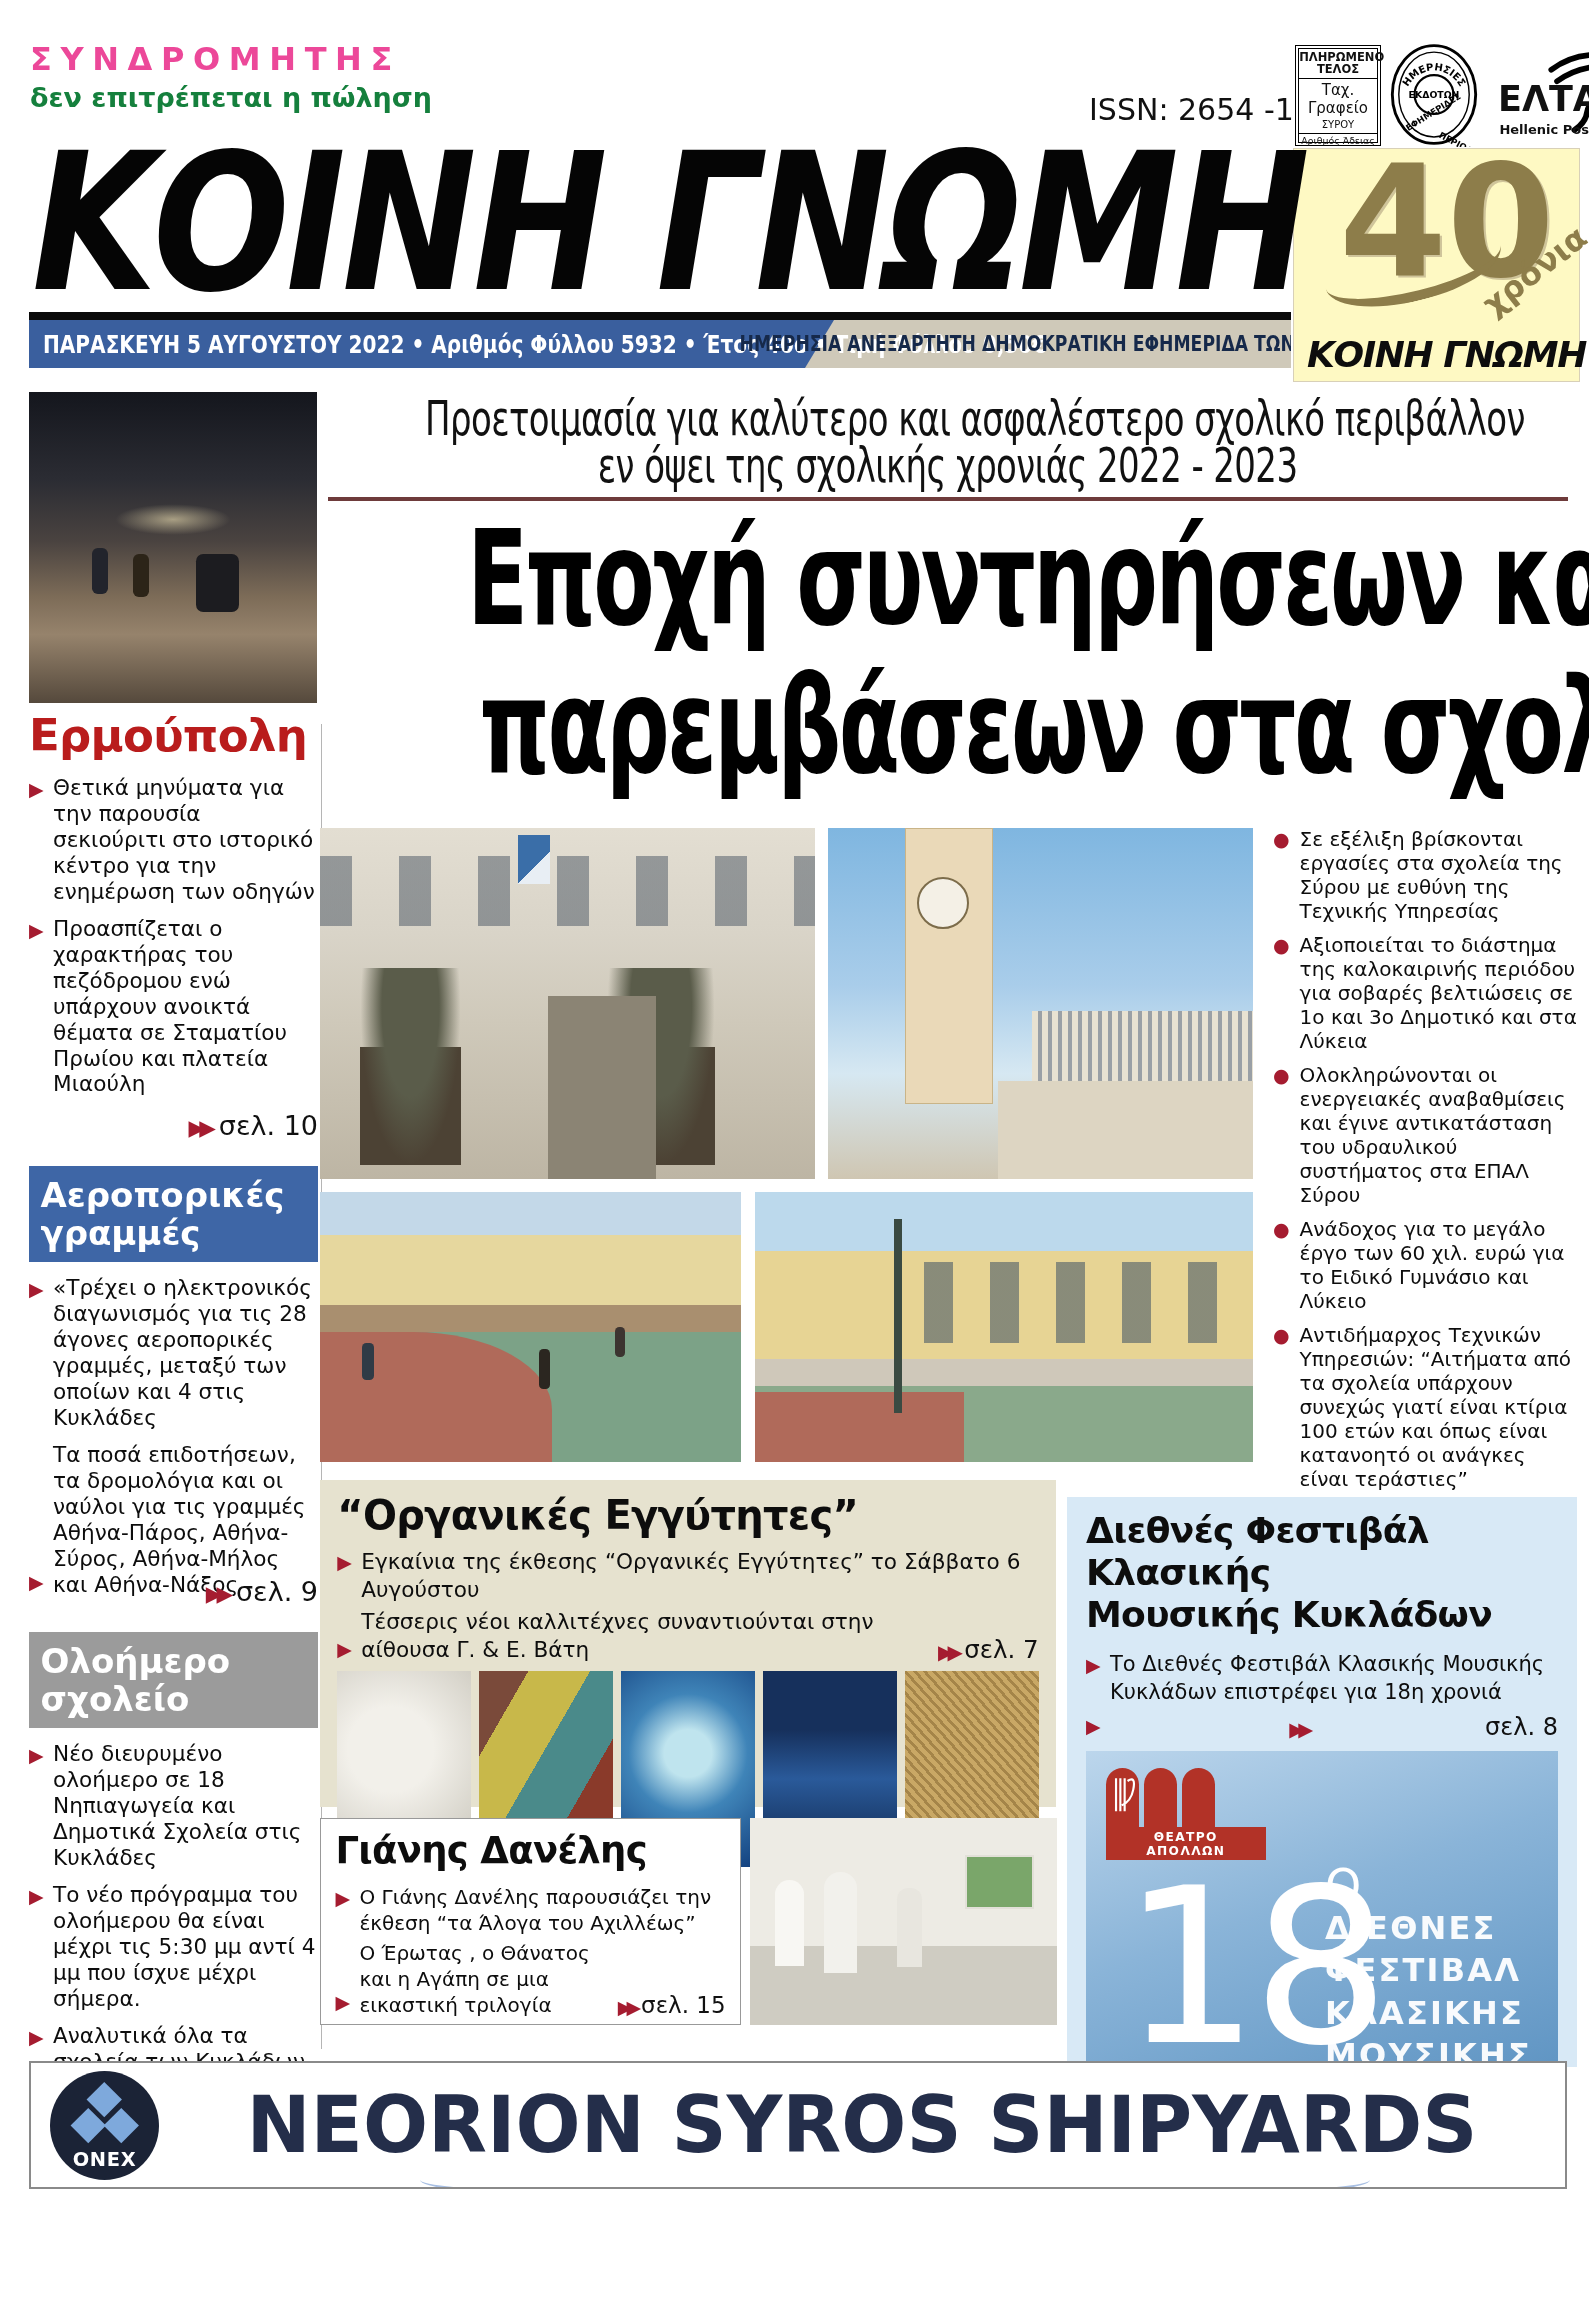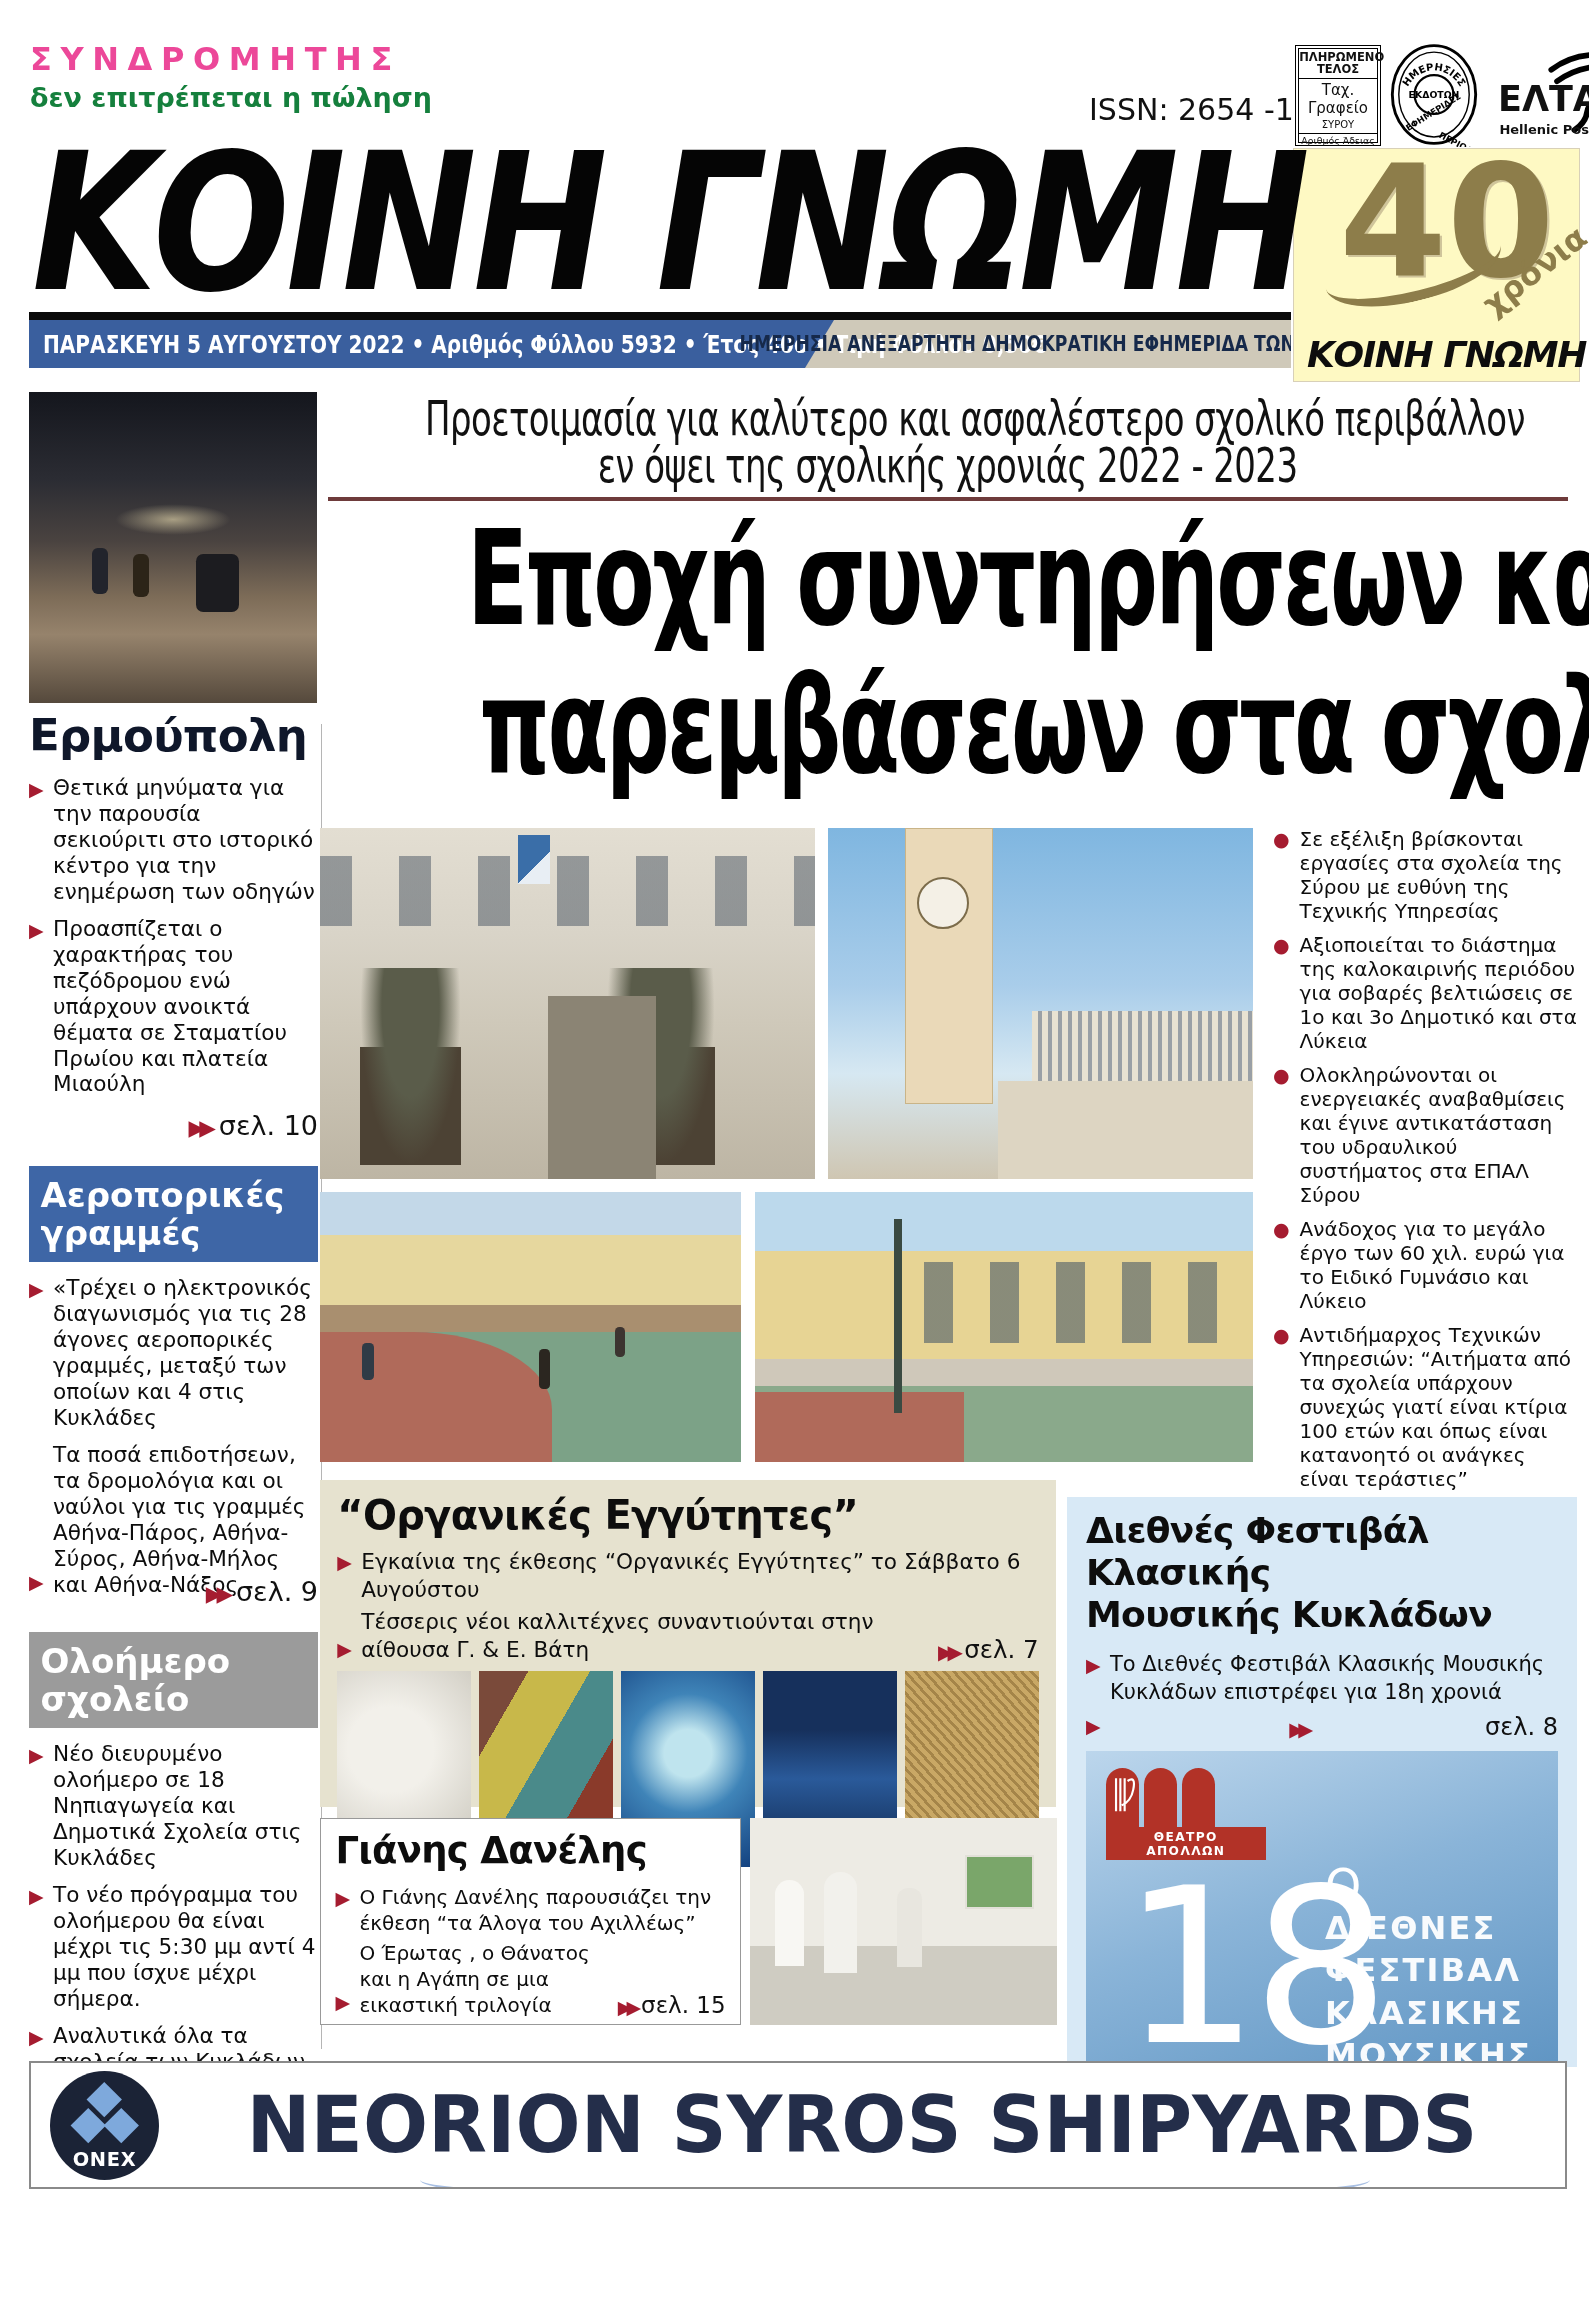--- a/index.html
+++ b/index.html
@@ -38,21 +38,21 @@
   .datebar .slogan{position:absolute;left:808px;top:0;width:475px;height:100%;display:flex;align-items:center;justify-content:center;}
   .datebar .slogan span{font-size:21px;font-weight:bold;color:#16294a;white-space:nowrap;transform:scaleX(0.82);}
   
   .lead{text-align:center;}
   .lead span{display:inline-block;font-size:40px;font-weight:400;letter-spacing:-0.7px;transform:scale(0.85,1.2);white-space:nowrap;}
   .redrule{background:#6e3b3b;}
   .headline{text-align:center;}
   .headline span{display:inline-block;font-size:112px;font-weight:900;letter-spacing:-3.6px;transform:scale(0.8,1.18);white-space:nowrap;color:#000;}
   
   .sidebar{width:289px;display:flex;flex-direction:column;}
-  .sec-head{font-size:45px;font-weight:900;color:#0f172a;margin-bottom:13px;letter-spacing:-0.7px;}
+  .sec-head{font-size:45px;font-weight:900;color:#b91c1c;margin-bottom:13px;letter-spacing:-0.7px;}
   .banner{color:#fff;font-size:34px;font-weight:900;line-height:1.12;padding:10px 11.5px;margin:19px 0 13px;}
   .banner.blue{background:#3e66a6;}
   .banner.gray{background:#9b9b9b;}
   .srow{display:flex;margin-bottom:11.5px;}
   .tri{color:#a51c30;font-size:19px;line-height:1.55;margin-right:9.4px;flex:0 0 auto;}
   .btxt{font-size:21.6px;line-height:1.2;color:#0d0d0d;}
   .pref{display:flex;justify-content:flex-end;align-items:baseline;margin:1.4px 0 5.8px;}
   .pref .arrows{color:#a51c30;font-size:21.6px;letter-spacing:-5.8px;margin-right:8.6px;}
   .pref .lbl{font-size:27px;color:#111;}
   .inref{display:flex;justify-content:space-between;align-items:flex-end;}

